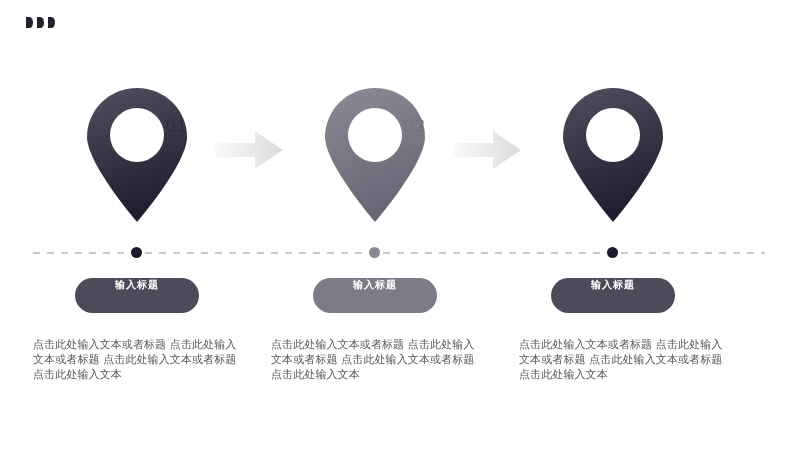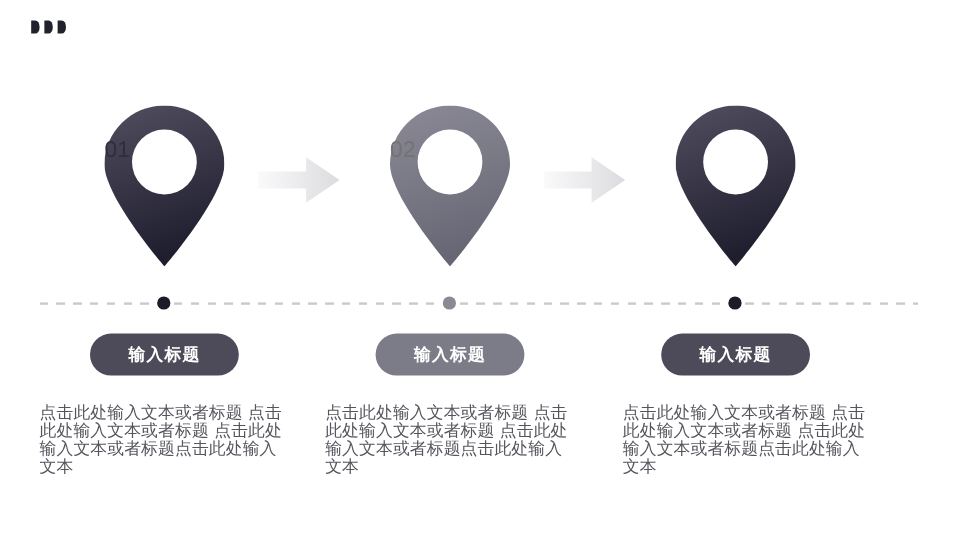--- a/index.html
+++ b/index.html
@@ -52,21 +52,21 @@
   }
   .pin-shape {
     position: absolute;
     inset: 0;
   }
   .pin-num {
     position: absolute;
     left: 0;
     right: 0;
     top: 28px;
-    text-align: left;
+    text-align: right;
     font-size: 19px;
     font-weight: normal;
     color: #2f2e3e;
     letter-spacing: 0.2px;
     line-height: 1;
   }
   .pin-2 .pin-num { color: #737373; }
 
   
   .arrow {
@@ -100,35 +100,34 @@
   }
 
   
   .pill {
     position: absolute;
     top: 278px;
     width: 124px;
     height: 35px;
     border-radius: 18px;
     display: flex;
-    align-items: center;
     justify-content: center;
     color: #ffffff;
-    font-size: 14px;
+    font-size: 10px;
     font-weight: bold;
     letter-spacing: 1px;
     font-family: "DejaVu Sans", "Liberation Sans", sans-serif;
   }
 
   
   .copy {
     position: absolute;
     top: 337px;
     width: 208px;
-    font-size: 14px;
+    font-size: 11px;
     line-height: 15px;
     color: #55555d;
     font-family: "DejaVu Sans", "Liberation Sans", sans-serif;
     text-align: left;
     letter-spacing: 0.1px;
   }
 </style>
 </head>
 <body>
 

